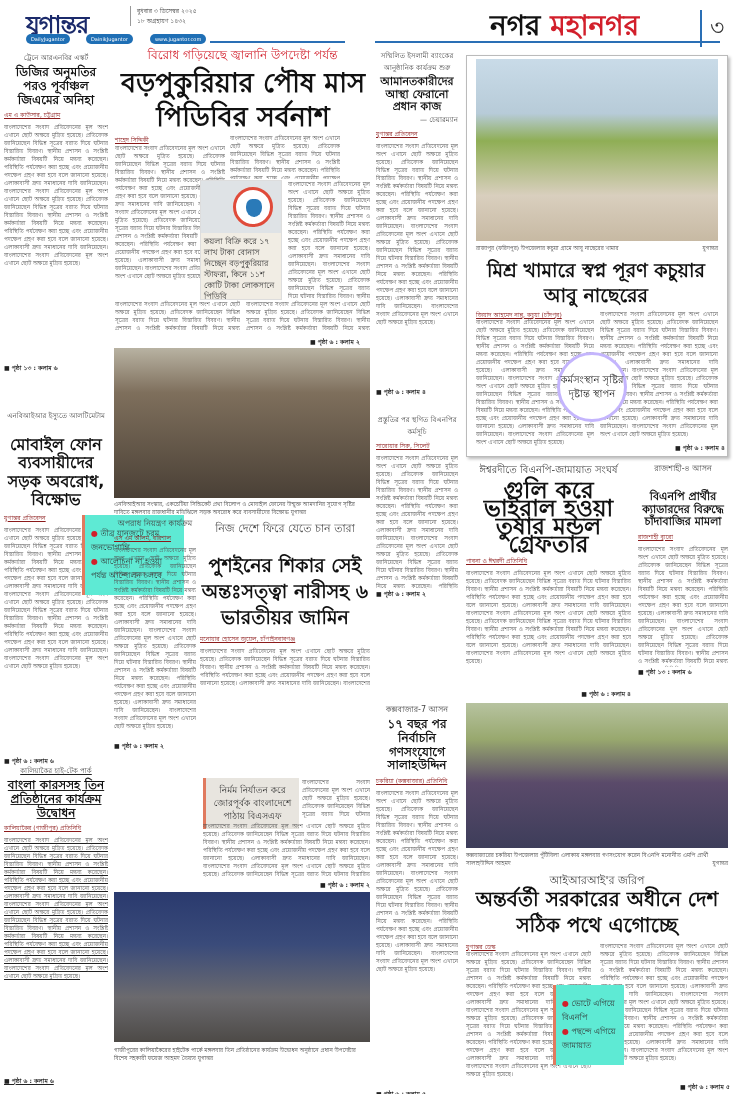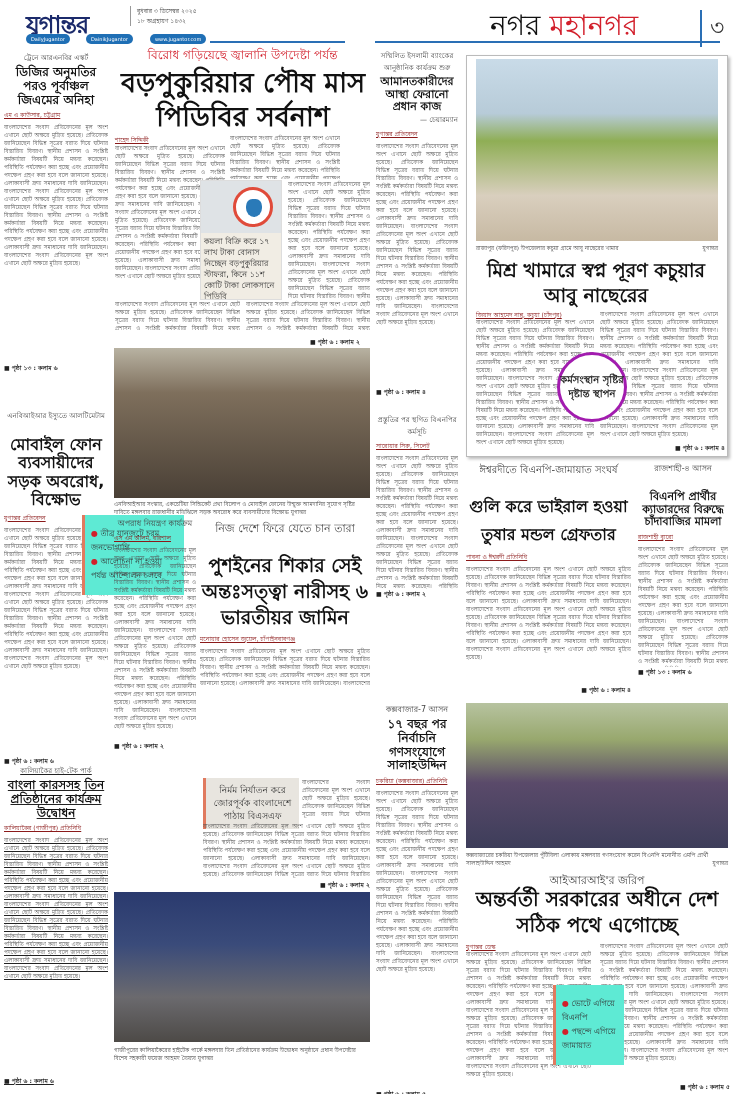--- a/index.html
+++ b/index.html
@@ -3,35 +3,35 @@
 <meta charset="utf-8">
 <style>
   * { box-sizing: border-box; margin: 0; padding: 0; }
   body { width: 748px; height: 1094px; background: #fff; font-family: "DejaVu Sans", sans-serif; color: #222; overflow: hidden; position: relative; }
   .abs { position: absolute; }
   .masthead-logo { left: 26px; top: 6px; width: 98px; height: 28px; font-family: "DejaVu Serif", serif; font-weight: bold; font-size: 24px; color: #1b2a6b; letter-spacing: -1px; }
   .date-block { left: 130px; top: 6px; font-size: 6px; color: #444; line-height: 10px; border-left: 1px solid #999; padding-left: 6px; }
   .social { top: 34px; height: 10px; font-size: 5px; color: #fff; background: #1f6fb5; border-radius: 6px; padding: 1px 5px; line-height: 8px; }
   .blue-rule { left: 210px; top: 41px; width: 135px; height: 2px; background: #2a6fb5; }
   .blue-rule2 { left: 375px; top: 41px; width: 345px; height: 2px; background: #2a6fb5; }
-  .section-title { left: 490px; top: 4px; font-size: 28px; font-weight: normal; font-family: "DejaVu Serif", serif; }
+  .section-title { left: 490px; top: 4px; font-size: 28px; font-weight: bold; font-family: "DejaVu Serif", serif; }
   .section-title .black { color: #111; }
   .section-title .red { color: #d21f2b; }
   .page-no { left: 700px; top: 10px; font-size: 22px; color: #333; border-left: 2px solid #2a6fb5; padding-left: 8px; }
   .col-text { font-size: 5.6px; line-height: 8px; color: #555; text-align: justify; overflow: hidden; }
   .kicker { font-size: 9px; color: #444; text-align: center; }
   .headline { font-weight: bold; color: #111; text-align: center; line-height: 1.15; }
   .byline { font-size: 6px; color: #8b1a1a; text-decoration: underline; }
   .continue { font-size: 6px; color: #222; font-weight: bold; }
   .photo { background: #6b7f64; overflow: hidden; }
   .caption { font-size: 5.6px; color: #444; line-height: 8px; }
   .boxed { border: 1px solid #bbb; box-shadow: 2px 2px 3px #bbb; }
   .bullet-box { background: #5eead4; border-left: 3px solid #e07a5f; font-size: 8px; color: #333; padding: 12px 6px; line-height: 14px; }
   .bullet-box .dot { color: #d21f2b; }
-  .circle { border: 3px solid #a21caf; border-radius: 50%; background: #fff; text-align: center; font-size: 10px; color: #222; display: flex; align-items: center; justify-content: center; line-height: 14px; font-weight: bold; }
+  .circle { border: 3px solid #c4b5fd; border-radius: 50%; background: #fff; text-align: center; font-size: 10px; color: #222; display: flex; align-items: center; justify-content: center; line-height: 14px; }
   .pullquote { background: #e8e5df; border-left: 3px solid #e07a5f; text-align: center; font-size: 9px; color: #333; line-height: 13px; padding: 6px; }
 </style>
 </head>
 <body>
 
 <div class="abs masthead-logo">যুগান্তর</div>
 <div class="abs date-block">
   <div>বুধবার ৩ ডিসেম্বর ২০২৫</div>
   <div>১৮ অগ্রহায়ণ ১৪৩২</div>
 </div>
@@ -151,21 +151,21 @@
 </div>
 <div class="abs headline" style="left:470px;top:258px;width:252px;font-size:19px;line-height:25px">মিশ্র খামারে স্বপ্ন পূরণ কচুয়ার আবু নাছেরের</div>
 <div class="abs byline" style="left:476px;top:310px;">জিয়াদ আহমেদ নান্নু, কচুয়া (চাঁদপুর)</div>
 <div class="abs col-text" style="left:476px;top:318px;width:118px;height:130px">বাংলাদেশের সংবাদ প্রতিবেদনের মূল অংশ এখানে ছোট অক্ষরে মুদ্রিত হয়েছে। প্রতিবেদক জানিয়েছেন বিভিন্ন সূত্রের বরাত দিয়ে ঘটনার বিস্তারিত বিবরণ। স্থানীয় প্রশাসন ও সংশ্লিষ্ট কর্মকর্তারা বিষয়টি নিয়ে মন্তব্য করেছেন। পরিস্থিতি পর্যবেক্ষণ করা হচ্ছে এবং প্রয়োজনীয় পদক্ষেপ গ্রহণ করা হবে বলে জানানো হয়েছে। এলাকাবাসী দ্রুত সমাধানের দাবি জানিয়েছেন। বাংলাদেশের সংবাদ প্রতিবেদনের মূল অংশ এখানে ছোট অক্ষরে মুদ্রিত হয়েছে। প্রতিবেদক জানিয়েছেন বিভিন্ন সূত্রের বরাত দিয়ে ঘটনার বিস্তারিত বিবরণ। স্থানীয় প্রশাসন ও সংশ্লিষ্ট কর্মকর্তারা বিষয়টি নিয়ে মন্তব্য করেছেন। পরিস্থিতি পর্যবেক্ষণ করা হচ্ছে এবং প্রয়োজনীয় পদক্ষেপ গ্রহণ করা হবে বলে জানানো হয়েছে। এলাকাবাসী দ্রুত সমাধানের দাবি জানিয়েছেন। বাংলাদেশের সংবাদ প্রতিবেদনের মূল অংশ এখানে ছোট অক্ষরে মুদ্রিত হয়েছে।</div>
 <div class="abs col-text" style="left:600px;top:310px;width:118px;height:130px">বাংলাদেশের সংবাদ প্রতিবেদনের মূল অংশ এখানে ছোট অক্ষরে মুদ্রিত হয়েছে। প্রতিবেদক জানিয়েছেন বিভিন্ন সূত্রের বরাত দিয়ে ঘটনার বিস্তারিত বিবরণ। স্থানীয় প্রশাসন ও সংশ্লিষ্ট কর্মকর্তারা বিষয়টি নিয়ে মন্তব্য করেছেন। পরিস্থিতি পর্যবেক্ষণ করা হচ্ছে এবং প্রয়োজনীয় পদক্ষেপ গ্রহণ করা হবে বলে জানানো হয়েছে। এলাকাবাসী দ্রুত সমাধানের দাবি জানিয়েছেন। বাংলাদেশের সংবাদ প্রতিবেদনের মূল অংশ এখানে ছোট অক্ষরে মুদ্রিত হয়েছে। প্রতিবেদক জানিয়েছেন বিভিন্ন সূত্রের বরাত দিয়ে ঘটনার বিস্তারিত বিবরণ। স্থানীয় প্রশাসন ও সংশ্লিষ্ট কর্মকর্তারা বিষয়টি নিয়ে মন্তব্য করেছেন। পরিস্থিতি পর্যবেক্ষণ করা হচ্ছে এবং প্রয়োজনীয় পদক্ষেপ গ্রহণ করা হবে বলে জানানো হয়েছে। এলাকাবাসী দ্রুত সমাধানের দাবি জানিয়েছেন। বাংলাদেশের সংবাদ প্রতিবেদনের মূল অংশ এখানে ছোট অক্ষরে মুদ্রিত হয়েছে।</div>
 <div class="abs circle" style="left:557px;top:352px;width:70px;height:70px;">কর্মসংস্থান সৃষ্টির দৃষ্টান্ত স্থাপন</div>
 <div class="abs continue" style="left:675px;top:443px;">■ পৃষ্ঠা ৬ : কলাম ৪</div>
 
 <div class="abs" style="left:466px;top:462px;width:165px;">
   <div class="kicker" style="font-size:10px">ঈশ্বরদীতে বিএনপি-জামায়াত সংঘর্ষ</div>
-  <div class="headline" style="font-size:16px;line-height:28px;margin-top:14px">গুলি করে ভাইরাল হওয়া তুষার মন্ডল গ্রেফতার</div>
+  <div class="headline" style="font-size:23px;line-height:18px;margin-top:2px">গুলি করে ভাইরাল হওয়া তুষার মন্ডল গ্রেফতার</div>
   <div class="byline" style="margin-top:3px">পাবনা ও ঈশ্বরদী প্রতিনিধি</div>
   <div class="col-text" style="height:120px;margin-top:2px">বাংলাদেশের সংবাদ প্রতিবেদনের মূল অংশ এখানে ছোট অক্ষরে মুদ্রিত হয়েছে। প্রতিবেদক জানিয়েছেন বিভিন্ন সূত্রের বরাত দিয়ে ঘটনার বিস্তারিত বিবরণ। স্থানীয় প্রশাসন ও সংশ্লিষ্ট কর্মকর্তারা বিষয়টি নিয়ে মন্তব্য করেছেন। পরিস্থিতি পর্যবেক্ষণ করা হচ্ছে এবং প্রয়োজনীয় পদক্ষেপ গ্রহণ করা হবে বলে জানানো হয়েছে। এলাকাবাসী দ্রুত সমাধানের দাবি জানিয়েছেন। বাংলাদেশের সংবাদ প্রতিবেদনের মূল অংশ এখানে ছোট অক্ষরে মুদ্রিত হয়েছে। প্রতিবেদক জানিয়েছেন বিভিন্ন সূত্রের বরাত দিয়ে ঘটনার বিস্তারিত বিবরণ। স্থানীয় প্রশাসন ও সংশ্লিষ্ট কর্মকর্তারা বিষয়টি নিয়ে মন্তব্য করেছেন। পরিস্থিতি পর্যবেক্ষণ করা হচ্ছে এবং প্রয়োজনীয় পদক্ষেপ গ্রহণ করা হবে বলে জানানো হয়েছে। এলাকাবাসী দ্রুত সমাধানের দাবি জানিয়েছেন। বাংলাদেশের সংবাদ প্রতিবেদনের মূল অংশ এখানে ছোট অক্ষরে মুদ্রিত হয়েছে।</div>
   <div class="continue" style="text-align:right">■ পৃষ্ঠা ৬ : কলাম ৪</div>
 </div>
 
 <div class="abs" style="left:638px;top:462px;width:90px;">
   <div class="kicker" style="font-size:8px">রাজশাহী-৪ আসন</div>
   <div class="headline" style="font-size:11px;margin-top:16px">বিএনপি প্রার্থীর ক্যাডারদের বিরুদ্ধে চাঁদাবাজির মামলা</div>
   <div class="byline" style="margin-top:3px">রাজশাহী ব্যুরো</div>
   <div class="col-text" style="height:122px;margin-top:2px">বাংলাদেশের সংবাদ প্রতিবেদনের মূল অংশ এখানে ছোট অক্ষরে মুদ্রিত হয়েছে। প্রতিবেদক জানিয়েছেন বিভিন্ন সূত্রের বরাত দিয়ে ঘটনার বিস্তারিত বিবরণ। স্থানীয় প্রশাসন ও সংশ্লিষ্ট কর্মকর্তারা বিষয়টি নিয়ে মন্তব্য করেছেন। পরিস্থিতি পর্যবেক্ষণ করা হচ্ছে এবং প্রয়োজনীয় পদক্ষেপ গ্রহণ করা হবে বলে জানানো হয়েছে। এলাকাবাসী দ্রুত সমাধানের দাবি জানিয়েছেন। বাংলাদেশের সংবাদ প্রতিবেদনের মূল অংশ এখানে ছোট অক্ষরে মুদ্রিত হয়েছে। প্রতিবেদক জানিয়েছেন বিভিন্ন সূত্রের বরাত দিয়ে ঘটনার বিস্তারিত বিবরণ। স্থানীয় প্রশাসন ও সংশ্লিষ্ট কর্মকর্তারা বিষয়টি নিয়ে মন্তব্য করেছেন। পরিস্থিতি পর্যবেক্ষণ করা হচ্ছে এবং প্রয়োজনীয় পদক্ষেপ গ্রহণ করা হবে বলে জানানো হয়েছে। এলাকাবাসী দ্রুত সমাধানের দাবি জানিয়েছেন। বাংলাদেশের সংবাদ প্রতিবেদনের মূল অংশ এখানে ছোট অক্ষরে মুদ্রিত হয়েছে।</div>

